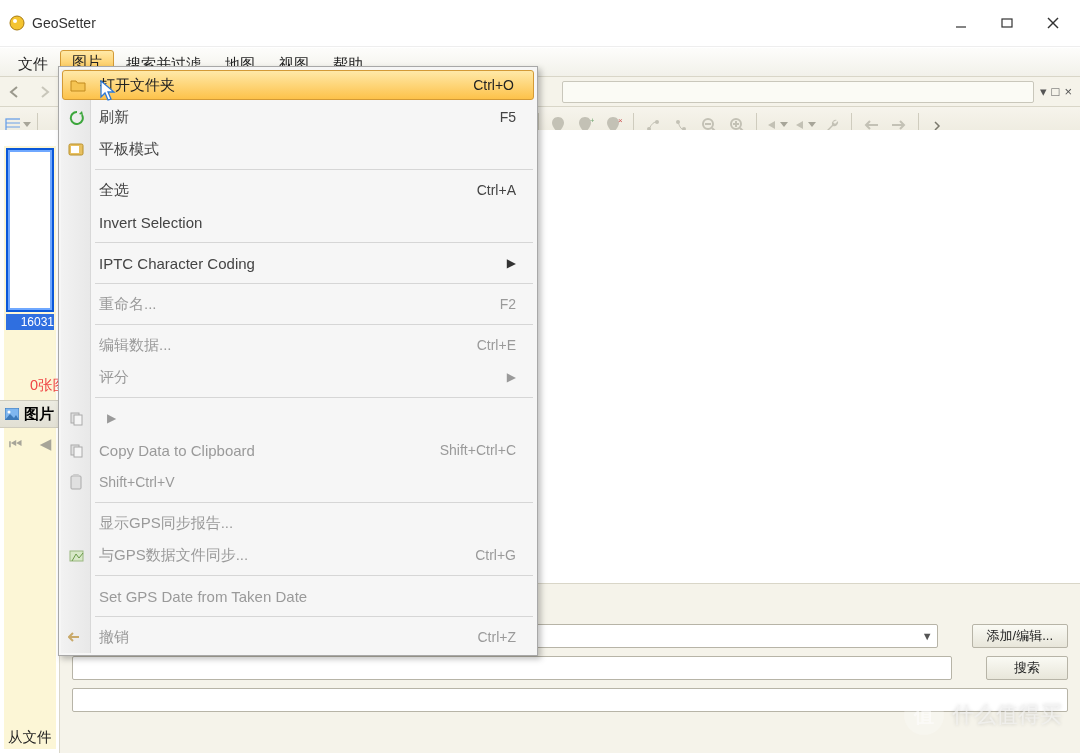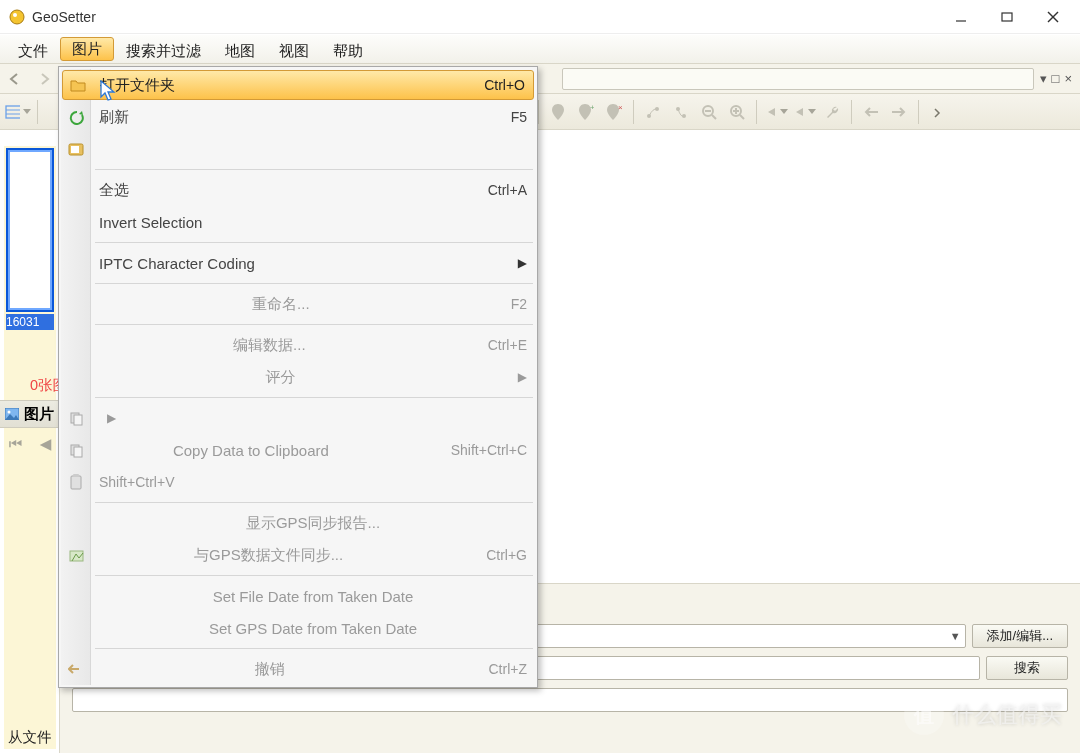--- a/index.html
+++ b/index.html
@@ -9,21 +9,21 @@
     background: #fff;
     overflow: hidden;
     width: 1080px;
     height: 753px;
     position: relative;
     color: #000;
   }
 
   
   .titlebar {
-    height: 34px;
+    height: 47px;
     display: flex;
     align-items: center;
     background: #fff;
     padding: 0 4px 0 8px;
     border-bottom: 1px solid #eee;
   }
   .titlebar .app-icon {
     width: 18px; height: 18px;
     margin-right: 6px;
     display:inline-flex; align-items:center; justify-content:center;
@@ -138,21 +138,21 @@
     border:2px solid #6fa8ff;
     outline: 2px solid #0a57d8;
     outline-offset: 0;
   }
   .thumb-label {
     width:48px;
     margin:0 2px 0 2px;
     background:#2f6fe0;
     color:#fff;
     font-size:12px;
-    text-align:left;
+    text-align:right;
     padding:1px 0;
   }
 
   
   .right-area { flex:1; background:#fff; display:flex; flex-direction:column; }
   .map-canvas { flex:1; background:#fff; }
 
   
   .bottom-panel {
     height: 170px;
@@ -165,21 +165,21 @@
     flex:1; height:24px; background:#fff;
     border:1px solid #b7b4a7; border-radius:2px;
     display:flex; align-items:center; justify-content:flex-end;
     padding-right:4px;
   }
   .combo .combo-arrow { color:#555; font-size:11px; }
   .btn3d {
     height:24px; padding:0 14px;
     background:linear-gradient(#fafaf4,#e8e6da);
     border:1px solid #b7b4a7; border-radius:2px;
-    font-size:13px; color:#222;
+    font-size:13px; color:#222;margin-left:28px;
   }
   .textbox {
     flex:1; height:24px; background:#fff;
     border:1px solid #b7b4a7; border-radius:2px;
   }
 
   
   .left-status {
     position:absolute;
     left:2px; top: 376px;
@@ -239,26 +239,26 @@
     width:30px;
     background: linear-gradient(90deg,#f2f2f2,#e8e8e8);
     border-right:1px solid #d8d8d8;
   }
   .menu-row {
     position:relative;
     display:flex;
     align-items:center;
     height:32px;
     padding-left: 38px;
-    padding-right: 8px;
+    padding-right: 19px;
     font-size:15px;
     color:#444;
     gap:48px;
   }
-  .menu-row.disabled { color:#9a9a9a;text-align:center; }
+  .menu-row.disabled { color:#9a9a9a; }
   .menu-row.highlight {
     background: linear-gradient(#ffe9a8, #fdc24a);
     border:1px solid #d39a36;
     border-radius:3px;
     margin:1px;
     height:30px;
     padding-left: 37px;
     color:#222;
   }
   .menu-row .label { flex:1; }
@@ -525,20 +525,21 @@
         <span class="label">刷新</span>
         <span class="shortcut">F5</span>
       </div>
       <div class="menu-row">
         <span class="menu-icon">
           <svg width="16" height="13">
             <rect x="1" y="1" width="14" height="11" rx="1.5" fill="#e8c060" stroke="#b8902a"></rect>
             <rect x="3" y="3" width="8" height="7" fill="#fff"></rect>
           </svg>
         </span>
+        <span class="label">平板模式</span>
       </div>
       <div class="menu-sep"></div>
       <div class="menu-row">
         <span class="label">全选</span>
         <span class="shortcut">Ctrl+A</span>
       </div>
       <div class="menu-row">
         <span class="label">Invert Selection</span>
       </div>
       <div class="menu-sep"></div>
@@ -597,23 +598,20 @@
         <span class="menu-icon">
           <svg width="15" height="15">
             <rect x="1" y="3" width="13" height="10" fill="#d8e8c8" stroke="#9ab880"></rect>
             <path d="M3 13 L7 6 L10 10 L14 5" stroke="#6a9a4a" fill="none"></path>
           </svg>
         </span>
         <span class="label">与GPS数据文件同步...</span>
         <span class="shortcut">Ctrl+G</span>
       </div>
       <div class="menu-sep"></div>
-      <div class="menu-row disabled">
-        <span class="label">Set File Date from Taken Date</span>
-      </div>
       <div class="menu-row disabled">
         <span class="label">Set GPS Date from Taken Date</span>
       </div>
       <div class="menu-sep"></div>
       <div class="menu-row disabled">
         <span class="menu-icon">
           <svg width="16" height="12">
             <path d="M5 2 L1 6 L5 10 M1 6 H11 a4 4 0 0 1 0 0" fill="none" stroke="#c9a96a" stroke-width="2"></path>
           </svg>
         </span>

